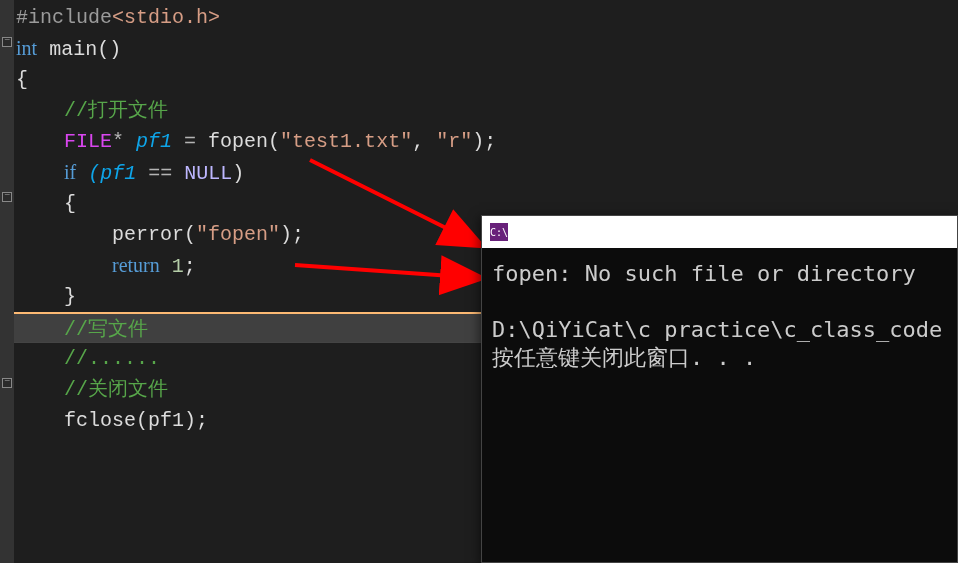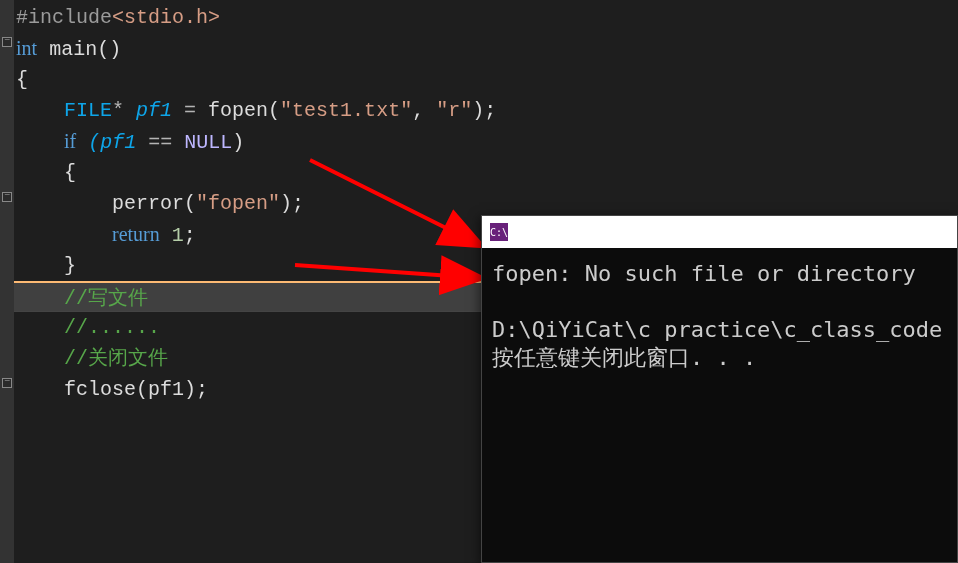--- a/index.html
+++ b/index.html
@@ -54,21 +54,21 @@
   }
   .hl-line {
     background: #404040;
     border-top: 2px solid #fdba74;
     border-bottom: 1px solid #444;
     height: 31px;
   }
   .tok-pp   { color: #9b9b9b; }
   .tok-inc  { color: #d69d85; }
   .tok-kw   { color: #569cd6; font-family: Liberation Serif, serif; }
-  .tok-type { color: #0ea5e9; }
+  .tok-type { color: #d946ef; }
   .tok-func { color: #dcdcdc; }
   .tok-ident{ color: #0ea5e9; font-style: italic; }
   .tok-op   { color: #b4b4b4; }
   .tok-punc { color: #dcdcdc; }
   .tok-str  { color: #d69d85; }
   .tok-num  { color: #b5cea8; }
   .tok-null { color: #beb7ff; }
   .tok-comm { color: #57a64a; }
 
   .console {
@@ -126,20 +126,21 @@
     <div class="fold-mark" style="top:192px"></div>
     <div class="fold-mark" style="top:378px"></div>
   </div>
 
   <div class="code-line"><span class="tok-pp">#include</span><span class="tok-inc">&lt;stdio.h&gt;</span></div>
 
   <div class="code-line"><span class="tok-kw">int</span><span class="tok-func"> main</span><span class="tok-punc">()</span></div>
 
   <div class="code-line"><span class="tok-punc">{</span></div>
 
+  <div class="code-line">    <span class="tok-comm">//打开文件</span></div>
 
   <div class="code-line">    <span class="tok-type">FILE</span><span class="tok-op">*</span><span class="tok-ident"> pf1 </span><span class="tok-op">=</span><span class="tok-func"> fopen</span><span class="tok-punc">(</span><span class="tok-str">"test1.txt"</span><span class="tok-punc">, </span><span class="tok-str">"r"</span><span class="tok-punc">);</span></div>
 
   <div class="code-line">    <span class="tok-kw">if</span><span class="tok-ident"> (pf1 </span><span class="tok-op">==</span><span class="tok-null"> NULL</span><span class="tok-punc">)</span></div>
 
   <div class="code-line">    <span class="tok-punc">{</span></div>
 
   <div class="code-line">        <span class="tok-func">perror</span><span class="tok-punc">(</span><span class="tok-str">"fopen"</span><span class="tok-punc">);</span></div>
 
   <div class="code-line">        <span class="tok-kw">return</span><span class="tok-num"> 1</span><span class="tok-punc">;</span></div>

